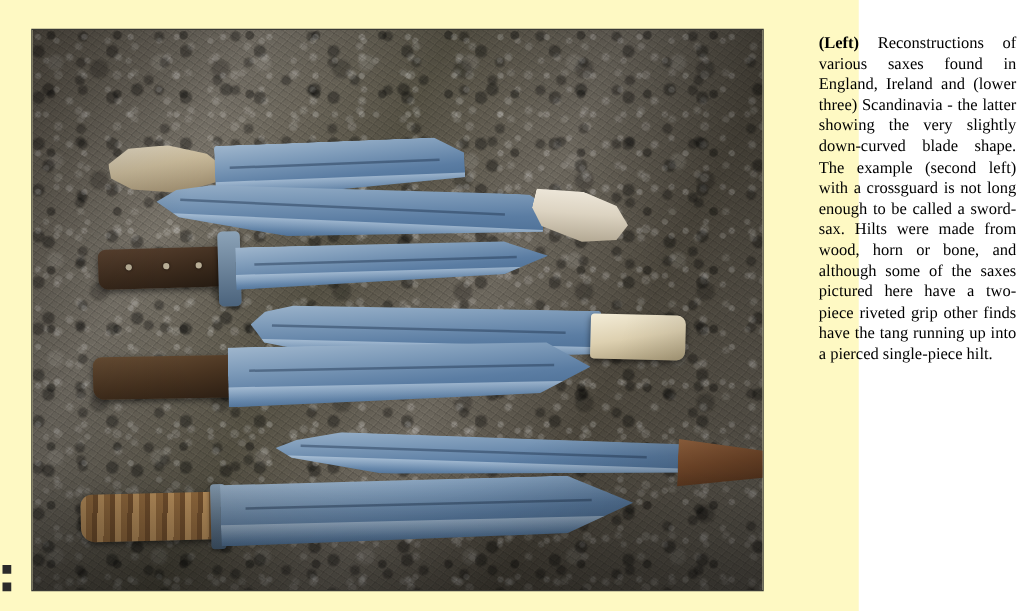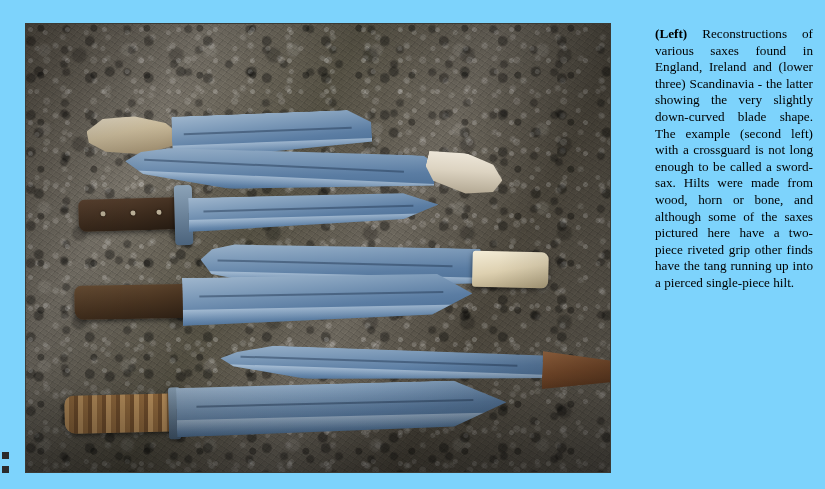--- a/index.html
+++ b/index.html
@@ -9,23 +9,23 @@
   }
   body {
     width: 825px;
     height: 489px;
     font-family: "Liberation Serif", serif;
     overflow: hidden;
     position: relative;
   }
   .page {
     position: relative;
-    width: 825px;
+    width: 687px;
     height: 489px;
-    background: #7dd3fc;
+    background: #fef9c3;
   }
 
   
   .photo-wrap {
     position: absolute;
     left: 25px;
     top: 23px;
     width: 586px;
     height: 450px;
     border: 1px solid #3a3a35;

